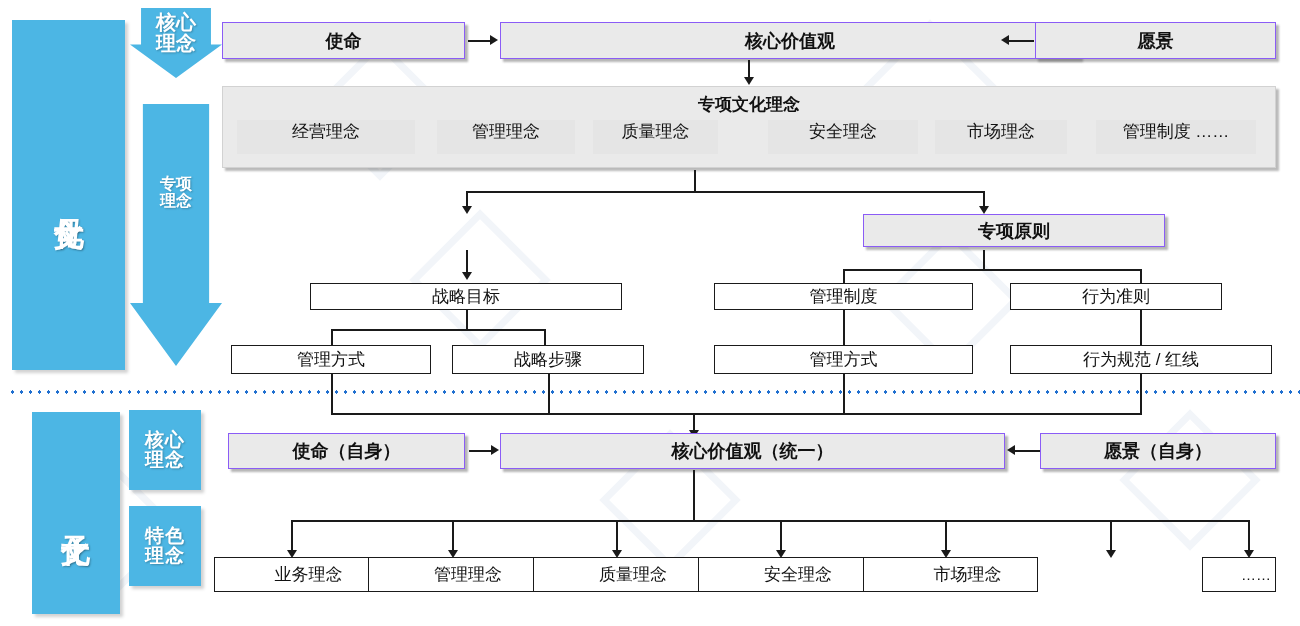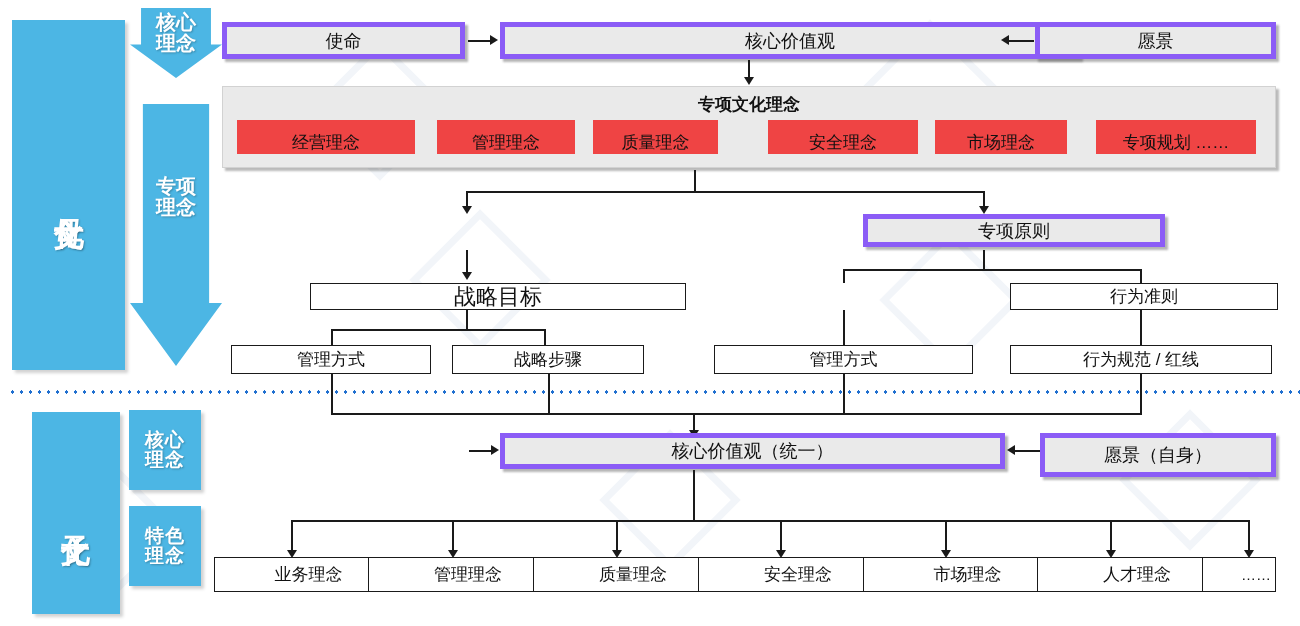--- a/index.html
+++ b/index.html
@@ -11,29 +11,29 @@
     display:flex;align-items:center;justify-content:center;color:#fff;font-weight:bold;
     text-shadow:1px 1px 2px rgba(0,0,0,.25);letter-spacing:1px;}
   .blue-panel.vert{writing-mode:vertical-rl;text-orientation:upright;}
   .blue-arrow{position:absolute;background:#4cb6e4;
     display:flex;align-items:flex-start;justify-content:center;color:#fff;font-weight:bold;
     text-shadow:1px 1px 2px rgba(0,0,0,.25);
     filter:drop-shadow(3px 3px 2px rgba(0,0,0,.18));}
   .arrow-lbl{line-height:1.06;text-align:center;}
 
   
-  .gbox{position:absolute;background:#eaeaea;border:5px solid #8b5cf6;
+  .gbox{position:absolute;background:#eaeaea;border:1px solid #8b5cf6;
     box-shadow:3px 3px 2px rgba(90,90,90,.45);
     display:flex;align-items:center;justify-content:center;
-    color:#111;font-weight:normal;box-sizing:border-box;}
+    color:#111;font-weight:bold;box-sizing:border-box;}
   .gpanel{position:absolute;background:#eaeaea;border:1px solid #d2d2d2;
     box-shadow:3px 3px 2px rgba(90,90,90,.42);box-sizing:border-box;}
   .gpanel-title{position:absolute;left:0;right:0;top:6px;text-align:center;
     font-weight:bold;color:#111;}
-  .wbox{position:absolute;background:#ef4444;display:flex;align-items:flex-end;
+  .wbox{position:absolute;background:#e5e5e5;display:flex;align-items:flex-start;
     justify-content:center;color:#111;box-sizing:border-box;}
 
   
   .obox{position:absolute;background:#fff;border:1.6px solid #1a1a1a;
     display:flex;align-items:center;justify-content:center;color:#111;box-sizing:border-box;}
   .obox.thin{border-width:1.4px;padding-left:34px;}
 
   
   .ln{position:absolute;background:#1a1a1a;}
   .lnh{height:1.6px;}
@@ -68,21 +68,21 @@
 
   <div class="blue-arrow" style="left:130px;top:8px;width:92px;height:70px;
               clip-path:polygon(12% 0,88% 0,88% 52%,100% 52%,50% 100%,0 52%,12% 52%);">
     <span class="arrow-lbl" style="font-size:20px;margin-top:4px;">
       <span>核心</span><br><span>理念</span>
     </span>
   </div>
 
   <div class="blue-arrow" style="left:130px;top:104px;width:92px;height:262px;
               clip-path:polygon(14% 0,86% 0,86% 76%,100% 76%,50% 100%,0 76%,14% 76%);">
-    <span class="arrow-lbl" style="font-size:20px;margin-top:72px;">
+    <span class="arrow-lbl" style="font-size:16px;margin-top:72px;">
       <span>专项</span><br><span>理念</span>
     </span>
   </div>
 
   <div class="gbox" style="left:222px;top:22px;width:243px;height:37px;font-size:18px;">
     <span>使命</span>
   </div>
   <div class="gbox" style="left:500px;top:22px;width:580px;height:37px;font-size:18px;">
     <span>核心价值观</span>
   </div>
@@ -111,34 +111,34 @@
   <div class="wbox" style="left:593px;top:120px;width:125px;height:34px;font-size:17px;">
     <span>质量理念</span>
     </div>
   <div class="wbox" style="left:768px;top:120px;width:150px;height:34px;font-size:17px;">
     <span>安全理念</span>
     </div>
   <div class="wbox" style="left:935px;top:120px;width:132px;height:34px;font-size:17px;">
     <span>市场理念</span>
     </div>
   <div class="wbox" style="left:1096px;top:120px;width:160px;height:34px;font-size:17px;">
-    <span>专项规划  ……</span>
+    <span>管理制度  ……</span>
     </div>
 
   <div class="ln lnv" style="left:694px;top:170px;height:22px;"></div>
   <div class="ln lnh" style="left:466px;top:191px;width:518px;"></div>
   <div class="ln lnv" style="left:466px;top:191px;height:17px;"></div>
   <div class="ahead down" style="left:462px;top:206px;"></div>
   <div class="ln lnv" style="left:983px;top:191px;height:17px;"></div>
   <div class="ahead down" style="left:979px;top:206px;"></div>
 
   <div class="ln lnv" style="left:466px;top:250px;height:24px;"></div>
   <div class="ahead down" style="left:462px;top:272px;"></div>
 
-  <div class="obox" style="left:310px;top:283px;width:376px;height:27px;font-size:22px;">
+  <div class="obox" style="left:310px;top:283px;width:312px;height:27px;font-size:17px;">
     <span>战略目标</span>
   </div>
 
   <div class="ln lnv" style="left:466px;top:310px;height:20px;"></div>
   <div class="ln lnh" style="left:331px;top:329px;width:214px;"></div>
   <div class="ln lnv" style="left:331px;top:329px;height:16px;"></div>
   <div class="ln lnv" style="left:544px;top:329px;height:16px;"></div>
 
   <div class="obox" style="left:231px;top:345px;width:200px;height:29px;font-size:17px;">
     <span>管理方式</span>
@@ -148,21 +148,24 @@
   </div>
 
   <div class="gbox" style="left:832px;top:214px;width:302px;height:33px;font-size:18px;margin-left:31px;">
     <span>专项原则</span>
   </div>
   <div class="ln lnv" style="left:983px;top:250px;height:20px;"></div>
   <div class="ln lnh" style="left:843px;top:269px;width:298px;"></div>
   <div class="ln lnv" style="left:843px;top:269px;height:14px;"></div>
   <div class="ln lnv" style="left:1140px;top:269px;height:14px;"></div>
 
-  <div class="obox" style="left:1010px;top:283px;width:268px;height:27px;font-size:17px;">
+  <div class="obox" style="left:714px;top:283px;width:259px;height:27px;font-size:17px;">
+    <span>管理制度</span>
+  </div>
+  <div class="obox" style="left:1010px;top:283px;width:212px;height:27px;font-size:17px;">
     <span>行为准则</span>
   </div>
 
   <div class="ln lnv" style="left:843px;top:310px;height:35px;"></div>
   <div class="ln lnv" style="left:1140px;top:310px;height:35px;"></div>
 
   <div class="obox" style="left:714px;top:345px;width:259px;height:29px;font-size:17px;">
     <span>管理方式</span>
   </div>
   <div class="obox" style="left:1010px;top:345px;width:262px;height:29px;font-size:17px;">
@@ -187,24 +190,27 @@
     <span class="arrow-lbl">
       <span>核心</span><br><span>理念</span>
     </span>
   </div>
   <div class="blue-panel" style="left:129px;top:506px;width:72px;height:80px;font-size:19px;">
     <span class="arrow-lbl">
       <span>特色</span><br><span>理念</span>
     </span>
   </div>
 
+  <div class="gbox" style="left:228px;top:433px;width:237px;height:36px;font-size:18px;">
+    <span>使命（自身）</span>
+  </div>
   <div class="gbox" style="left:500px;top:433px;width:505px;height:36px;font-size:18px;">
     <span>核心价值观（统一）</span>
   </div>
-  <div class="gbox" style="left:1040px;top:433px;width:236px;height:44px;font-size:18px;">
+  <div class="gbox" style="left:1040px;top:433px;width:236px;height:36px;font-size:18px;">
     <span>愿景（自身）</span>
   </div>
 
   <div class="ln lnh" style="left:469px;top:450px;width:24px;"></div>
   <div class="ahead right" style="left:491px;top:445px;"></div>
   <div class="ln lnh" style="left:1014px;top:450px;width:26px;"></div>
   <div class="ahead left" style="left:1007px;top:445px;"></div>
 
   <div class="ln lnv" style="left:693px;top:470px;height:51px;"></div>
   <div class="ln lnh" style="left:291px;top:520px;width:958px;"></div>
@@ -232,20 +238,17 @@
     </div>
   <div class="obox thin" style="left:533px;top:557px;width:166px;height:35px;font-size:17px;">
     <span>质量理念</span>
     </div>
   <div class="obox thin" style="left:698px;top:557px;width:166px;height:35px;font-size:17px;">
     <span>安全理念</span>
     </div>
   <div class="obox thin" style="left:863px;top:557px;width:175px;height:35px;font-size:17px;">
     <span>市场理念</span>
     </div>
-  <div class="obox thin" style="left:1037px;top:557px;width:166px;height:35px;font-size:17px;">
-    <span>人才理念</span>
-    </div>
   <div class="obox thin" style="left:1202px;top:557px;width:74px;height:35px;font-size:15px;">
     <span>……</span>
     </div>
 
 </div>
 
 </body></html>

